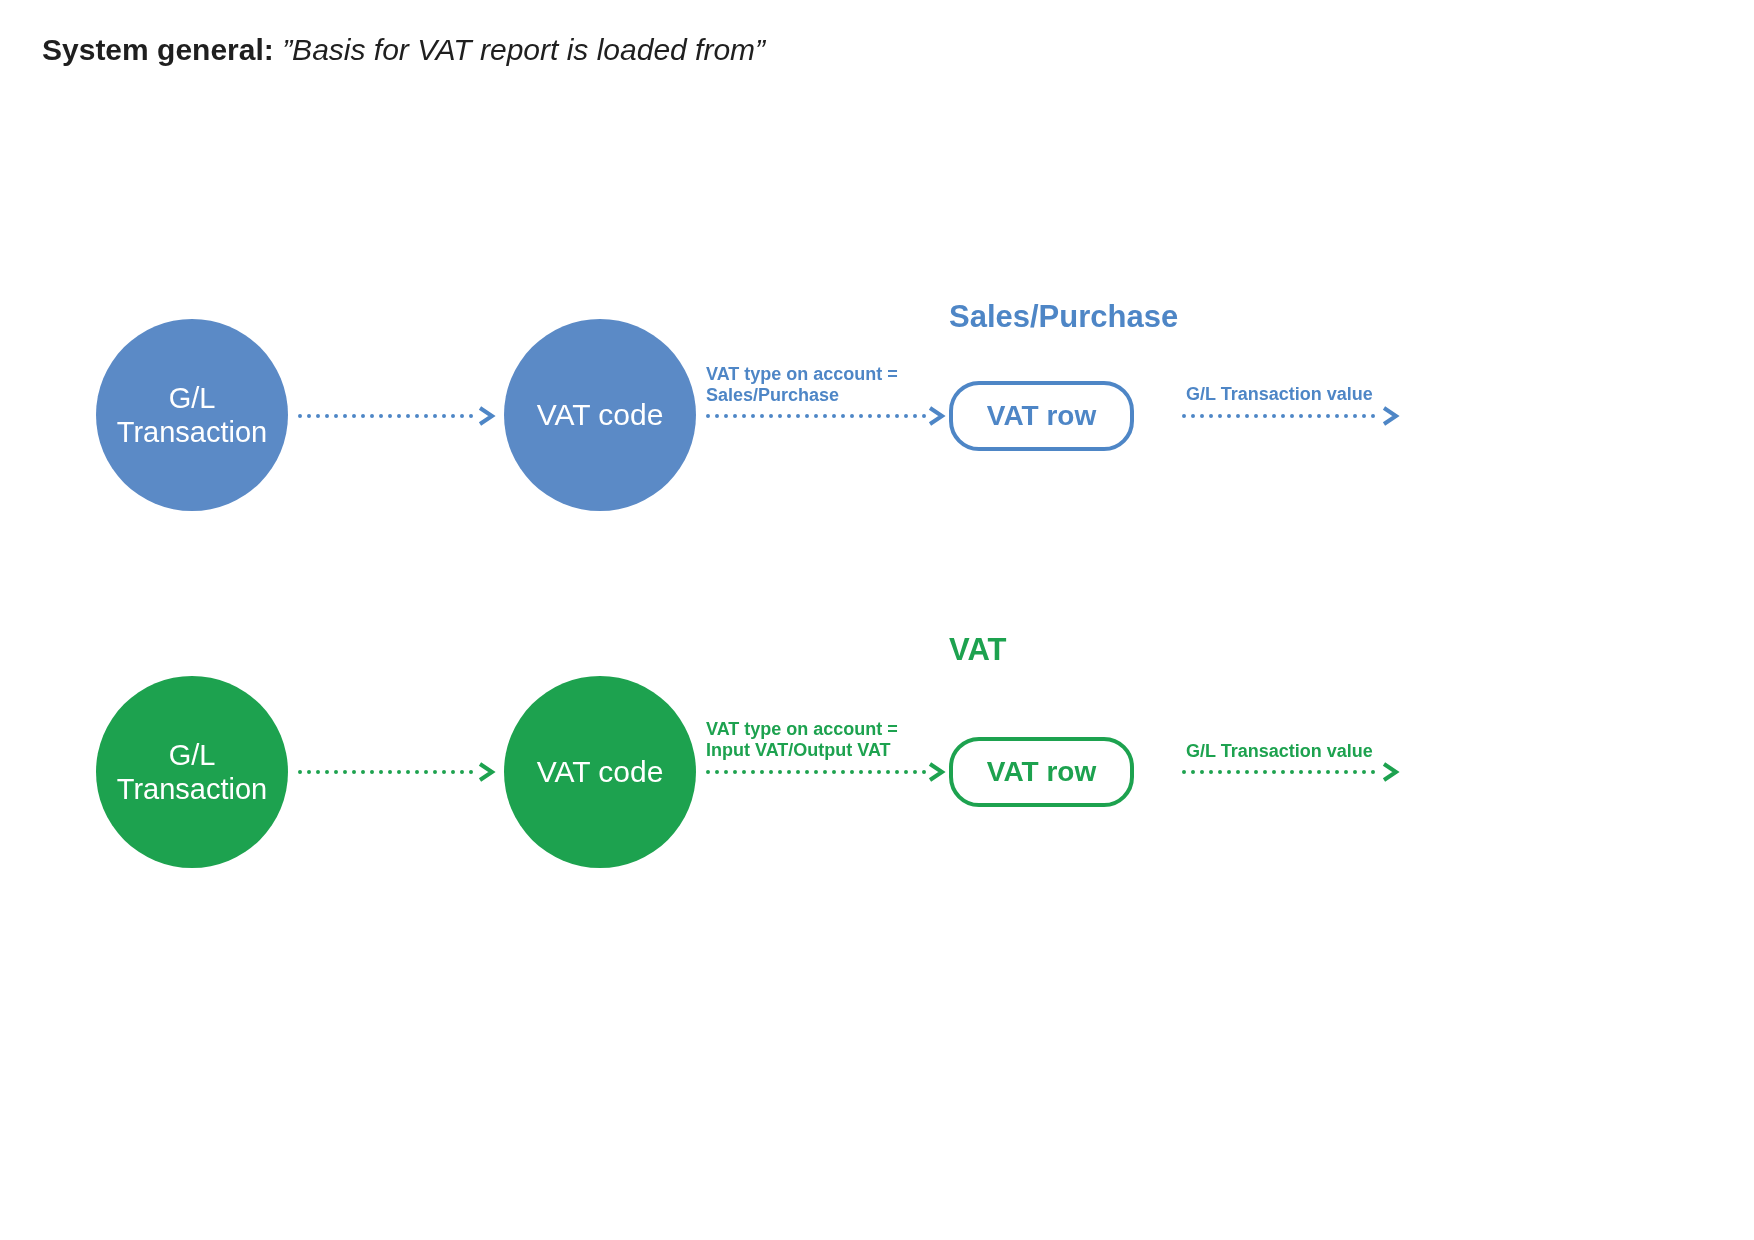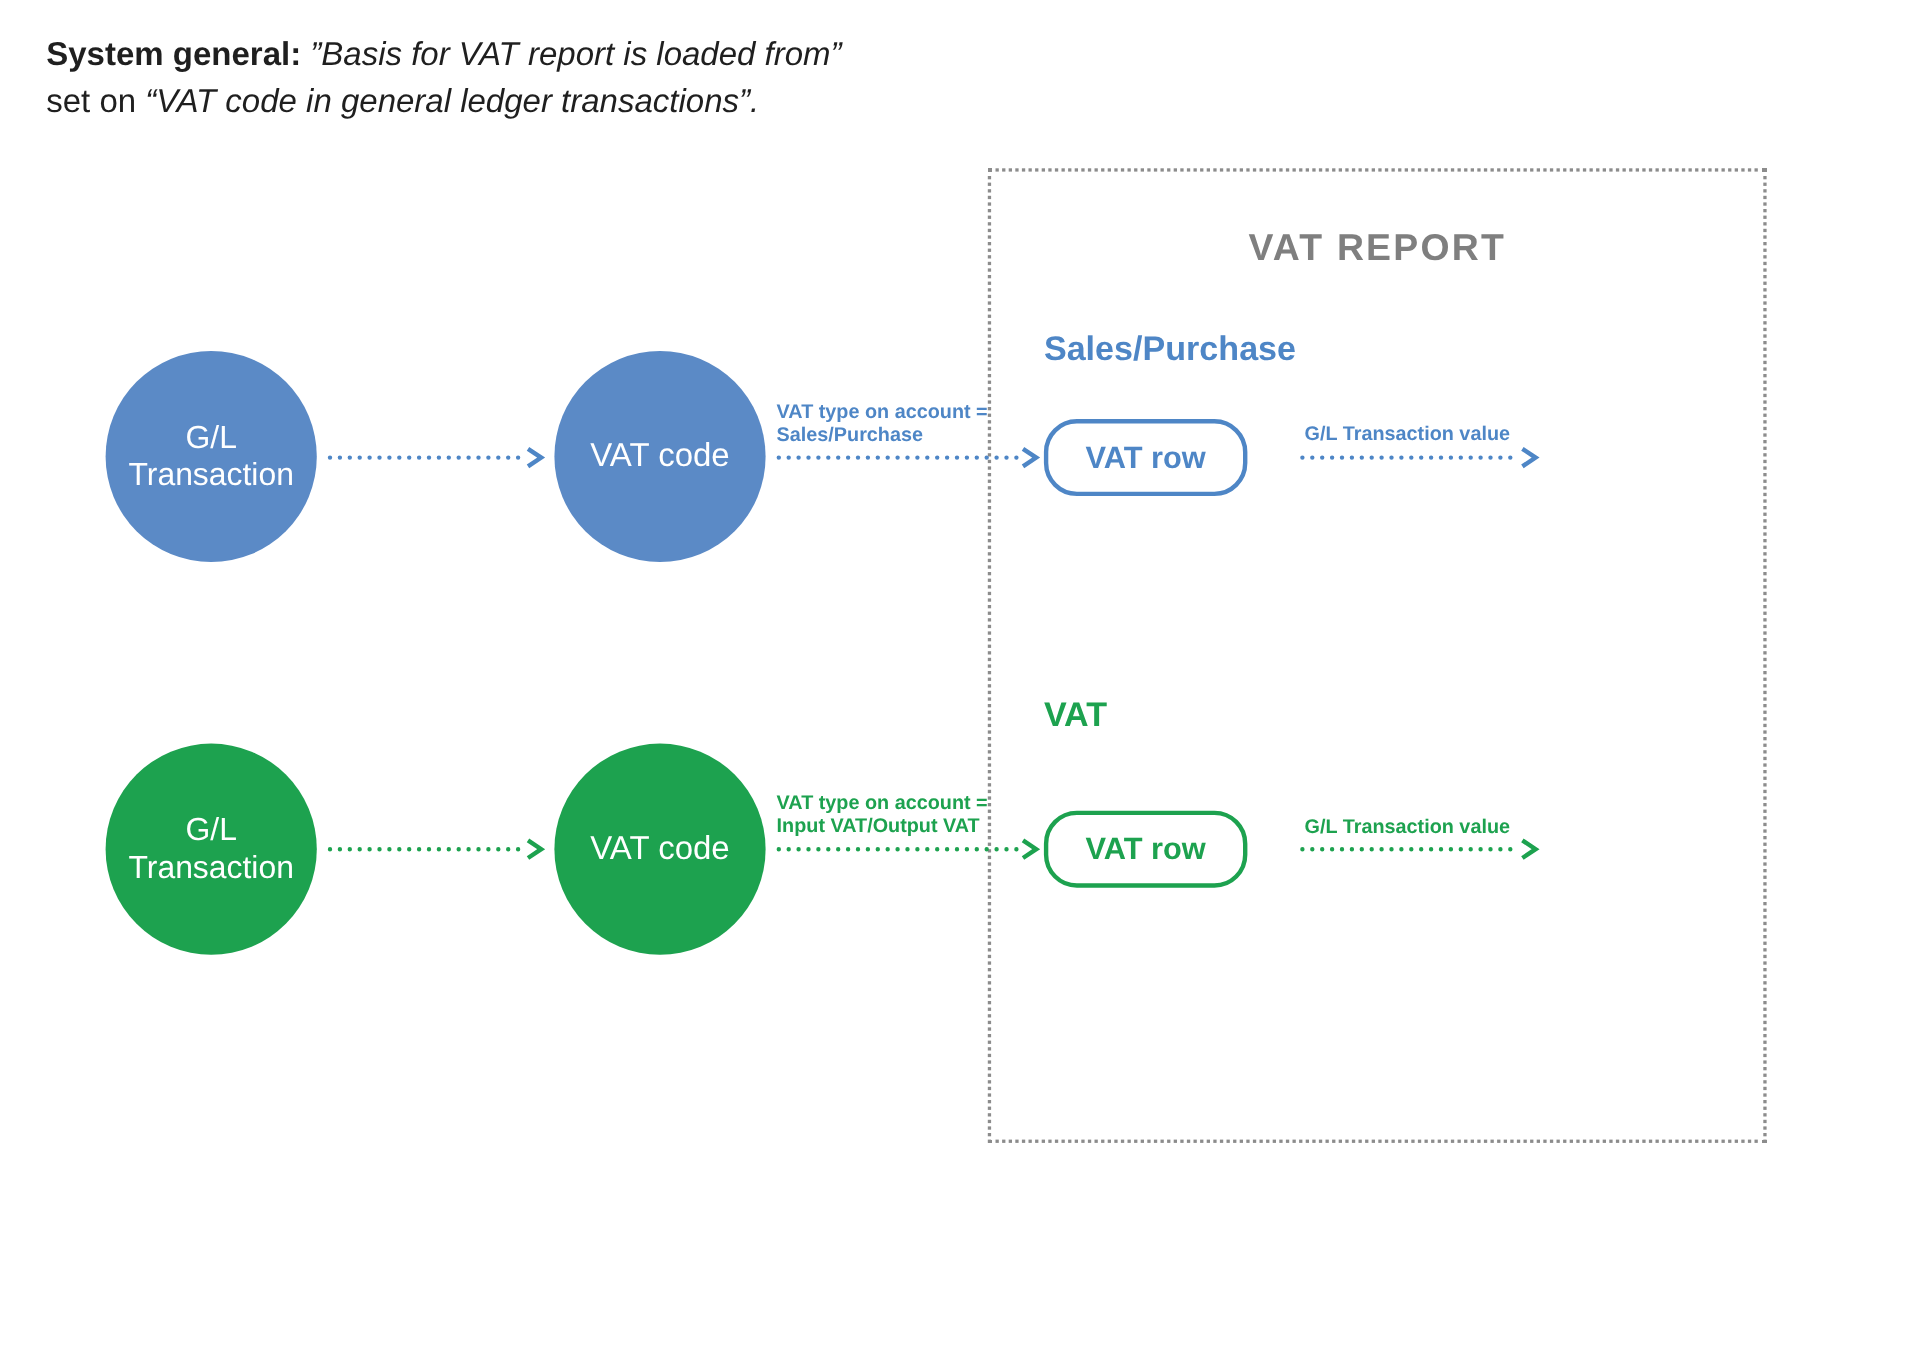--- a/index.html
+++ b/index.html
@@ -83,26 +83,22 @@
   .va-1{left:1412px;top:391px;}
   .va-2{left:1412px;top:748px;}
 </style>
 </head>
 <body>
 
 <div class="canvas">
 
   <div class="title-block">
     <div><span class="title-bold">System general:</span> <span class="title-italic">”Basis for VAT report is loaded from”</span></div>
-    <div><span>set on</span> <span class="title-italic">“VAT code in general ledger transactions”.</span></div>
   </div>
 
-  <div class="report-box">
-    <div class="report-title">VAT REPORT</div>
-  </div>
 
   <div class="circle blue c-gl-1">
     <span class="l1">G/L</span>
     <span class="l2">Transaction</span>
   </div>
 
   <div class="arrow blue a1-1">
     <svg width="200" height="24">
       <line x1="4" y1="12" x2="180" y2="12" stroke="currentColor" stroke-width="4" stroke-linecap="round" stroke-dasharray="0 9"></line>
       <path d="M184 4 L196 12 L184 20" stroke="currentColor" stroke-width="4" fill="none"></path>

